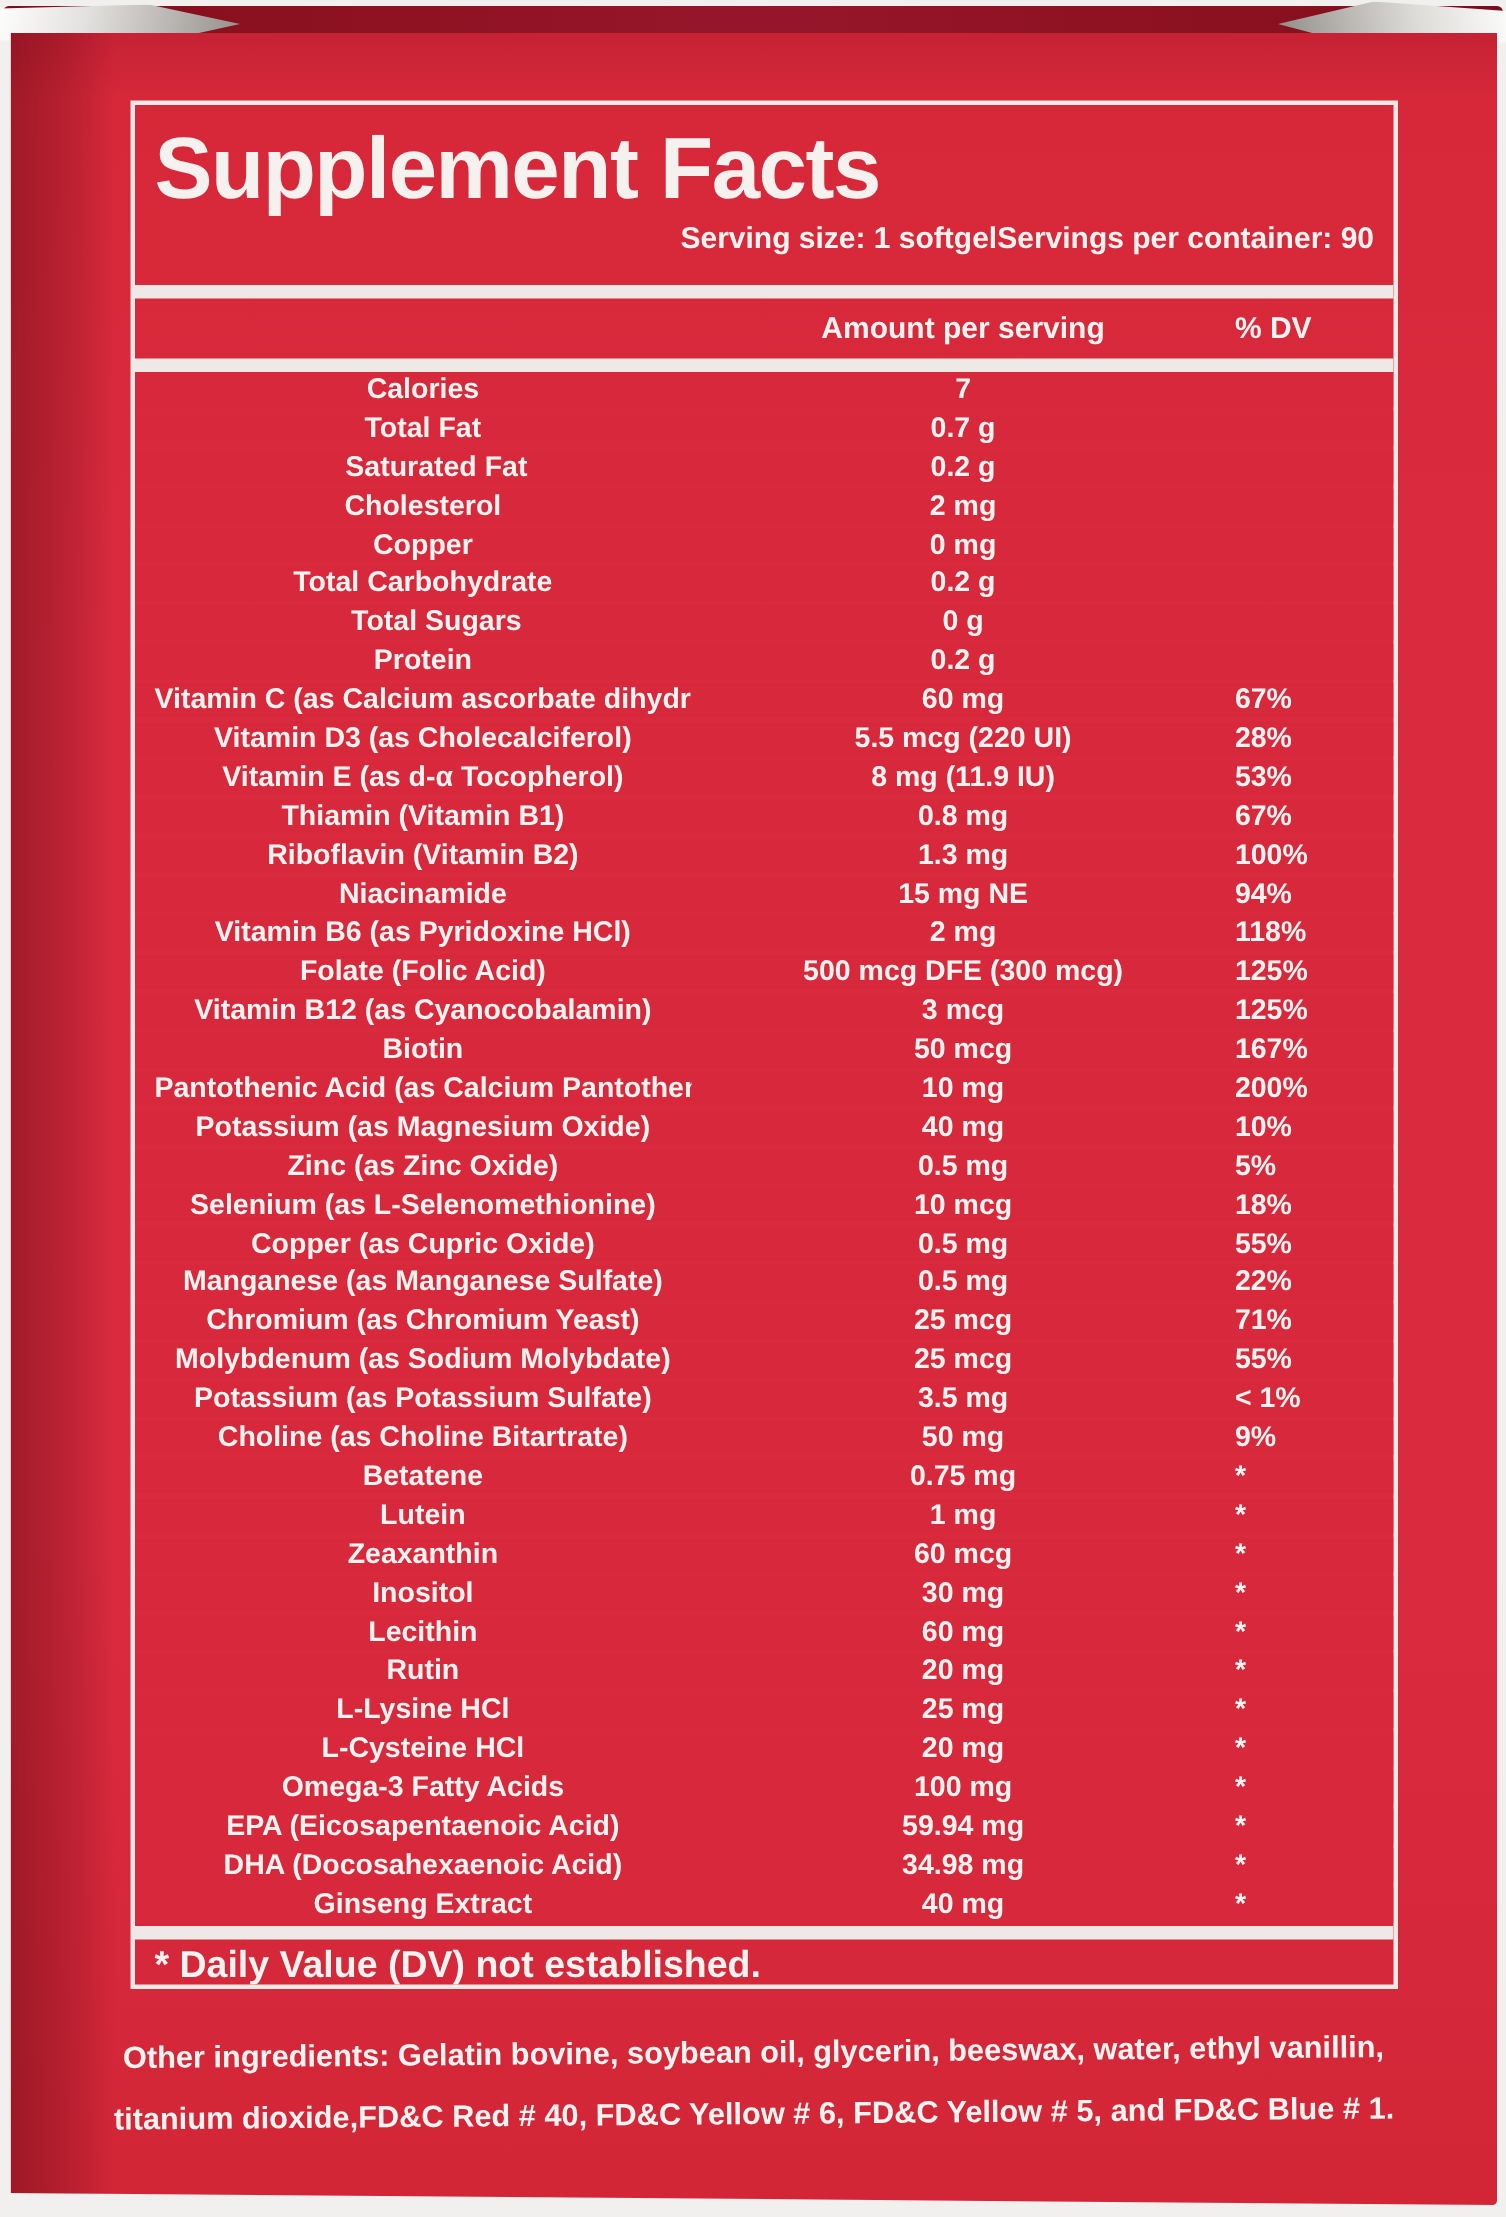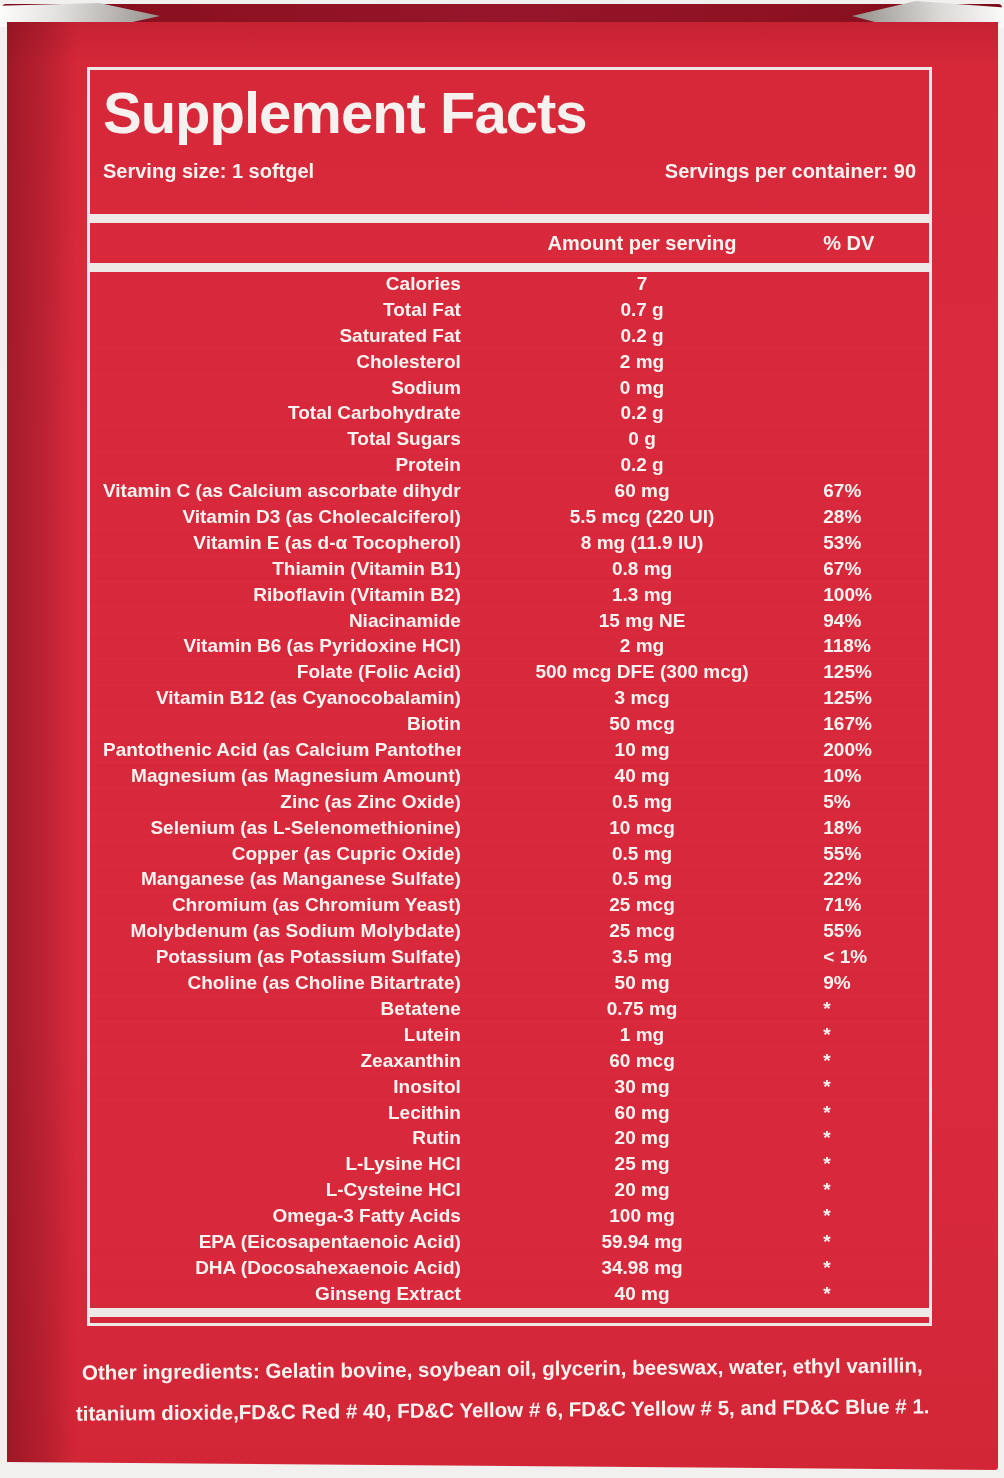--- a/index.html
+++ b/index.html
@@ -50,30 +50,30 @@
     border:3px solid var(--separator-white);
     overflow:hidden;
     color:var(--text-white);
   }
   .p-title{
     margin:12px 13px 0;height:62px;line-height:62px;
     font-size:58px;font-weight:bold;letter-spacing:-1px;
     color:#f5f1ee;white-space:nowrap;
   }
   .p-serving{
-    margin:12px 13px;height:30px;line-height:30px;
-    display:flex;justify-content:space-between;
+    margin:0 13px;height:30px;line-height:30px;
+    display:flex;justify-content:flex-end;
     font-size:20px;font-weight:bold;
   }
   .gap-a{height:16px;}
   .band{height:9px;background:var(--separator-white);}
   .grid{display:grid;grid-template-columns:44.2% 43.2% 12.6%;align-items:center;}
   .header-row{height:40px;font-size:20px;font-weight:bold;}
   .cell{overflow:hidden;white-space:nowrap;}
-  .cell.name{text-align:right;padding-left:13px;}
+  .cell.name{text-align:center;padding-left:13px;}
   .cell.name.indent{padding-left:31px;}
   .cell.amount{text-align:center;}
   .cell.dv{text-align:left;}
   .facts-table{background:transparent;}
   .row{
     height:23.4px;margin-bottom:2.5px;
     background:var(--label-red);
     font-size:19px;font-weight:bold;line-height:23.4px;
   }
   .row.sec{margin-top:2px;}
@@ -134,21 +134,21 @@
             <div class="cell name indent">Saturated Fat</div>
             <div class="cell amount">0.2 g</div>
             <div class="cell dv"></div>
           </div>
           <div class="row grid">
             <div class="cell name">Cholesterol</div>
             <div class="cell amount">2 mg</div>
             <div class="cell dv"></div>
           </div>
           <div class="row grid">
-            <div class="cell name">Sodium</div>
+            <div class="cell name">Copper</div>
             <div class="cell amount">0 mg</div>
             <div class="cell dv"></div>
           </div>
           <div class="row grid">
             <div class="cell name">Total Carbohydrate</div>
             <div class="cell amount">0.2 g</div>
             <div class="cell dv"></div>
           </div>
           <div class="row grid">
             <div class="cell name indent">Total Sugars</div>
@@ -209,21 +209,21 @@
             <div class="cell name">Biotin</div>
             <div class="cell amount">50 mcg</div>
             <div class="cell dv">167%</div>
           </div>
           <div class="row grid">
             <div class="cell name">Pantothenic Acid (as Calcium Pantothenate)</div>
             <div class="cell amount">10 mg</div>
             <div class="cell dv">200%</div>
           </div>
           <div class="row grid">
-            <div class="cell name">Magnesium (as Magnesium Amount)</div>
+            <div class="cell name">Potassium (as Magnesium Oxide)</div>
             <div class="cell amount">40 mg</div>
             <div class="cell dv">10%</div>
           </div>
           <div class="row grid">
             <div class="cell name">Zinc (as Zinc Oxide)</div>
             <div class="cell amount">0.5 mg</div>
             <div class="cell dv">5%</div>
           </div>
           <div class="row grid">
             <div class="cell name">Selenium (as L-Selenomethionine)</div>

